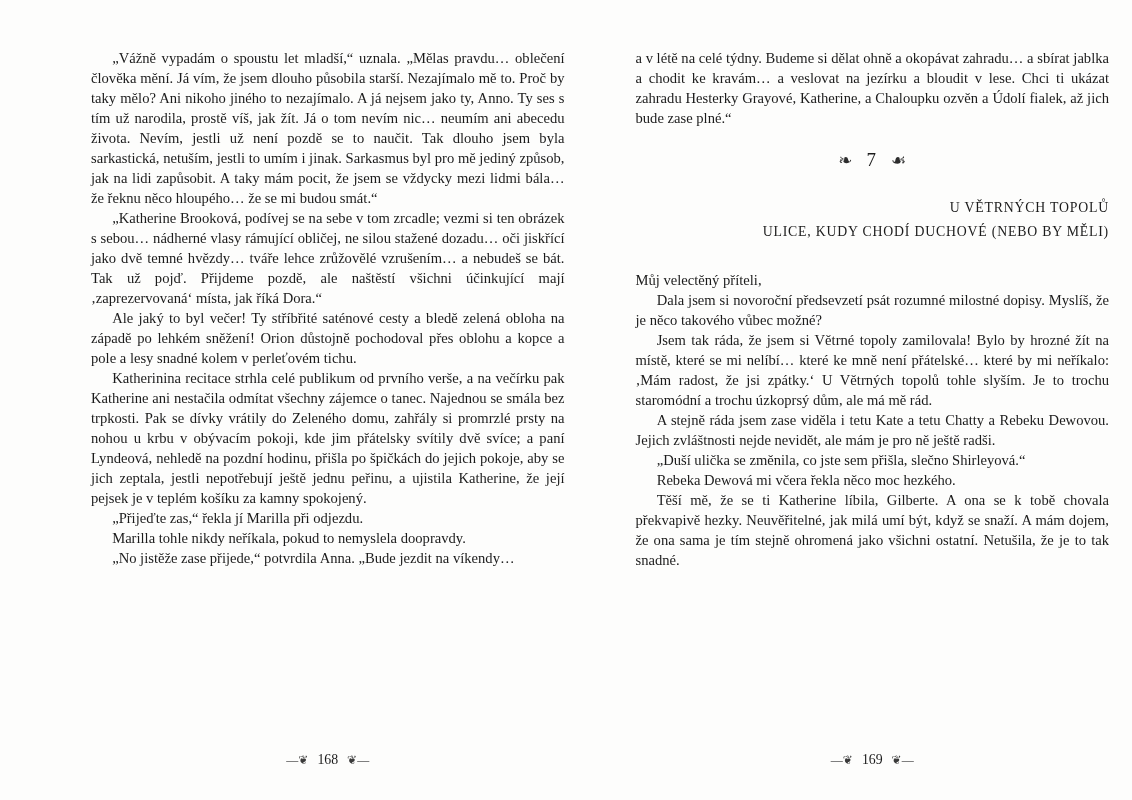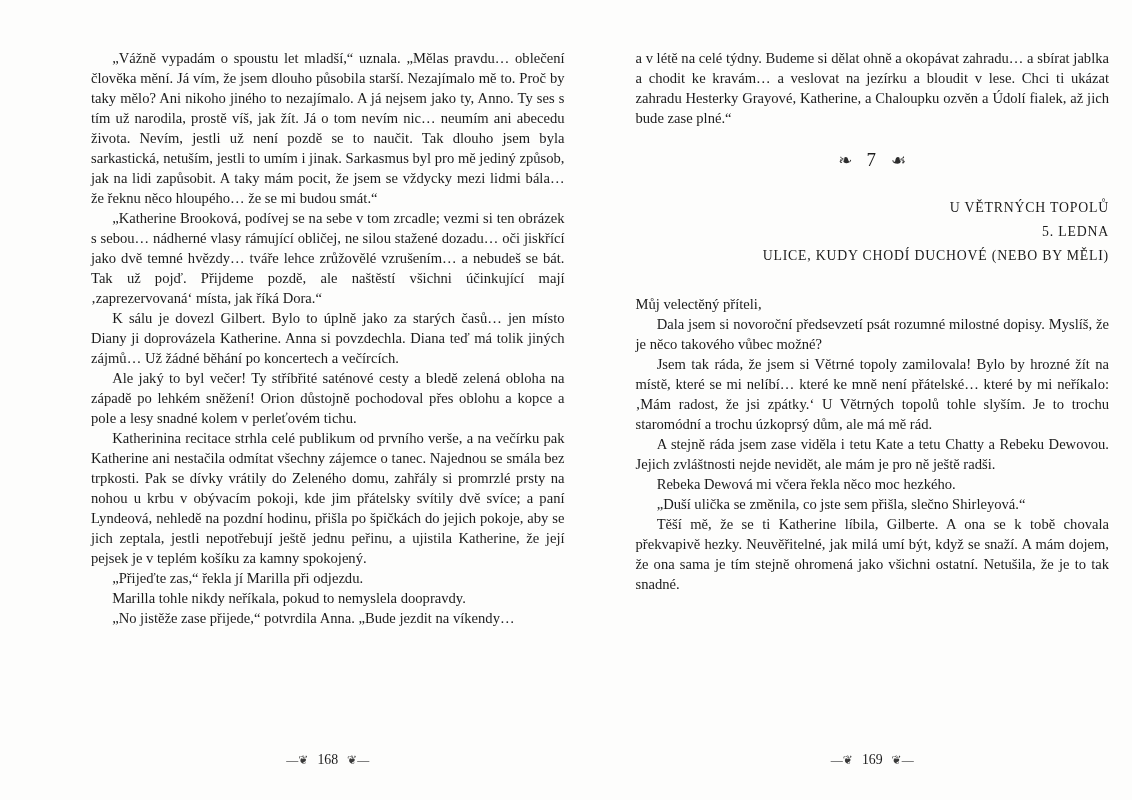--- a/index.html
+++ b/index.html
@@ -60,21 +60,20 @@
   .footer-orn { font-size: 12px; color: #3a3a3a; line-height: 1; }
 </style>
 </head>
 <body>
 
 <div class="spread">
 
   <div class="page">
     <p>„Vážně vypadám o spoustu let mladší,“ uznala. „Mělas pravdu… oblečení člověka mění. Já vím, že jsem dlouho působila starší. Nezajímalo mě to. Proč by taky mělo? Ani nikoho jiného to nezajímalo. A já nejsem jako ty, Anno. Ty ses s tím už narodila, prostě víš, jak žít. Já o tom nevím nic… neumím ani abecedu života. Nevím, jestli už není pozdě se to naučit. Tak dlouho jsem byla sarkastická, netuším, jestli to umím i jinak. Sarkasmus byl pro mě jediný způsob, jak na lidi zapůsobit. A taky mám pocit, že jsem se vždycky mezi lidmi bála… že řeknu něco hloupého… že se mi budou smát.“</p>
     <p>„Katherine Brooková, podívej se na sebe v tom zrcadle; vezmi si ten obrázek s sebou… nádherné vlasy rámující obličej, ne silou stažené dozadu… oči jiskřící jako dvě temné hvězdy… tváře lehce zrůžovělé vzrušením… a nebudeš se bát. Tak už pojď. Přijdeme pozdě, ale naštěstí všichni účinkující mají ‚zaprezervovaná‘ místa, jak říká Dora.“</p>
-    <p>K sálu je dovezl Gilbert. Bylo to úplně jako za starých časů… jen místo Diany ji doprovázela Katherine. Anna si povzdechla. Diana teď má tolik jiných zájmů… Už žádné běhání po koncertech a večírcích.</p>
     <p>Ale jaký to byl večer! Ty stříbřité saténové cesty a bledě zelená obloha na západě po lehkém sněžení! Orion důstojně pochodoval přes oblohu a kopce a pole a lesy snadné kolem v perleťovém tichu.</p>
     <p>Katherinina recitace strhla celé publikum od prvního verše, a na večírku pak Katherine ani nestačila odmítat všechny zájemce o tanec. Najednou se smála bez trpkosti. Pak se dívky vrátily do Zeleného domu, zahřály si promrzlé prsty na nohou u krbu v obývacím pokoji, kde jim přátelsky svítily dvě svíce; a paní Lyndeová, nehledě na pozdní hodinu, přišla po špičkách do jejich pokoje, aby se jich zeptala, jestli nepotřebují ještě jednu peřinu, a ujistila Katherine, že její pejsek je v teplém košíku za kamny spokojený.</p>
     <p>„Přijeďte zas,“ řekla jí Marilla při odjezdu.</p>
     <p>Marilla tohle nikdy neříkala, pokud to nemyslela doopravdy.</p>
     <p>„No jistěže zase přijede,“ potvrdila Anna. „Bude jezdit na víkendy…</p>
 
     <div class="page-footer">
       <span class="footer-orn">—❦</span>
       <span>168</span>
       <span class="footer-orn">❦—</span>
@@ -85,30 +84,29 @@
     <p class="noindent">a v létě na celé týdny. Budeme si dělat ohně a okopávat zahradu… a sbírat jablka a chodit ke kravám… a veslovat na jezírku a bloudit v lese. Chci ti ukázat zahradu Hesterky Grayové, Katherine, a Chaloupku ozvěn a Údolí fialek, až jich bude zase plné.“</p>
 
     <div class="chapter-head">
       <span class="chapter-orn">❧</span>
       <span class="chapter-num">7</span>
       <span class="chapter-orn">☙</span>
     </div>
 
     <div class="section-heading">
       <div>U VĚTRNÝCH TOPOLŮ</div>
-      <div>5. LEDNA</div>
       <div>ULICE, KUDY CHODÍ DUCHOVÉ (NEBO BY MĚLI)</div>
     </div>
 
     <p class="salutation">Můj velectěný příteli,</p>
     <p>Dala jsem si novoroční předsevzetí psát rozumné milostné dopisy. Myslíš, že je něco takového vůbec možné?</p>
     <p>Jsem tak ráda, že jsem si Větrné topoly zamilovala! Bylo by hrozné žít na místě, které se mi nelíbí… které ke mně není přátelské… které by mi neříkalo: ‚Mám radost, že jsi zpátky.‘ U Větrných topolů tohle slyším. Je to trochu staromódní a trochu úzkoprsý dům, ale má mě rád.</p>
     <p>A stejně ráda jsem zase viděla i tetu Kate a tetu Chatty a Rebeku Dewovou. Jejich zvláštnosti nejde nevidět, ale mám je pro ně ještě radši.</p>
+    <p>„Duší ulička se změnila, co jste sem přišla, slečno Shirleyová.“</p>
     <p>Rebeka Dewová mi včera řekla něco moc hezkého.</p>
-    <p>„Duší ulička se změnila, co jste sem přišla, slečno Shirleyová.“</p>
     <p>Těší mě, že se ti Katherine líbila, Gilberte. A ona se k tobě chovala překvapivě hezky. Neuvěřitelné, jak milá umí být, když se snaží. A mám dojem, že ona sama je tím stejně ohromená jako všichni ostatní. Netušila, že je to tak snadné.</p>
 
     <div class="page-footer">
       <span class="footer-orn">—❦</span>
       <span>169</span>
       <span class="footer-orn">❦—</span>
     </div>
   </div>
 
 </div>

